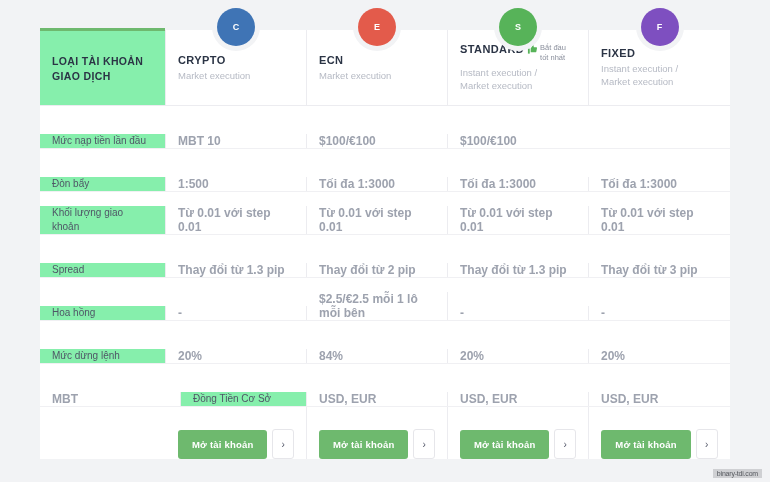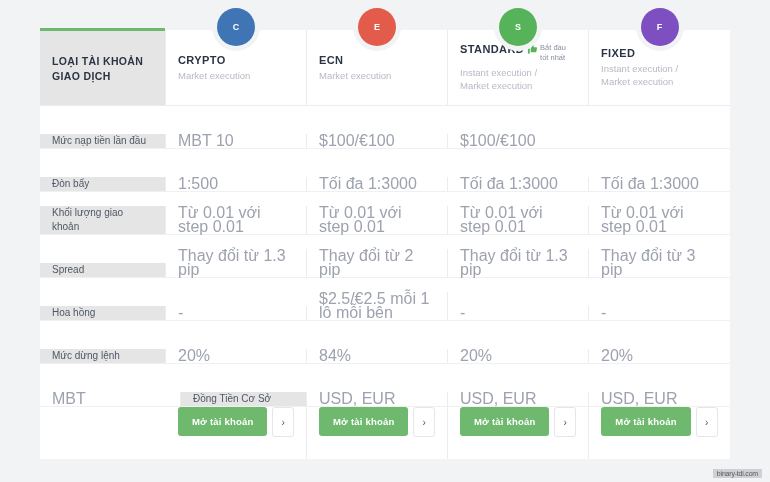--- a/index.html
+++ b/index.html
@@ -37,21 +37,21 @@
     padding: 0 12px;
     border-right: 1px solid #ececf0;
     display: flex;
     flex-direction: column;
     justify-content: center;
     position: relative;
   }
   .tcell:last-child { border-right: none; }
 
   
-  .c-label  { width: 126px; flex: 0 0 126px; background: #e5e5e5; }
+  .c-label  { width: 126px; flex: 0 0 126px; background: #86efac; }
   .c-plan   { width: 141px; flex: 0 0 141px; background: #ffffff; }
 
   
   .header-row { height: 76px; border-bottom: 1px solid #ececf0; }
   .header-row .c-label { padding-top: 2px; }
 
   .accent-bar {
     position: absolute;
     left: 0; right: 0; top: -2px;
     height: 3px;
@@ -123,29 +123,30 @@
   }
 
   
   .data-row { height: 43px; border-bottom: 1px solid #f0f0f3; align-items: flex-end; }
   .row-label {
     font-size: 10px;
     color: #4f5666;
     line-height: 14px;
   }
   .row-value {
-    font-size: 16px;
+    font-size: 12px;
     color: #9da2ae;
     line-height: 14px;
+    font-weight: bold;
   }
 
   
   .cta-row { height: 52px; }
   .cta-row .c-label { background: transparent; border-right-color: transparent; }
-  .cta-inner { flex-direction: row; align-items: flex-start; gap: 5px; }
+  .cta-inner { flex-direction: row; align-items: flex-end; gap: 5px; }
 
   .cta-btn {
     background: #6eb96e;
     color: #ffffff;
     font-size: 9.5px;
     font-weight: bold;
     border: none;
     border-radius: 3px;
     padding: 9px 14px;
     cursor: pointer;

